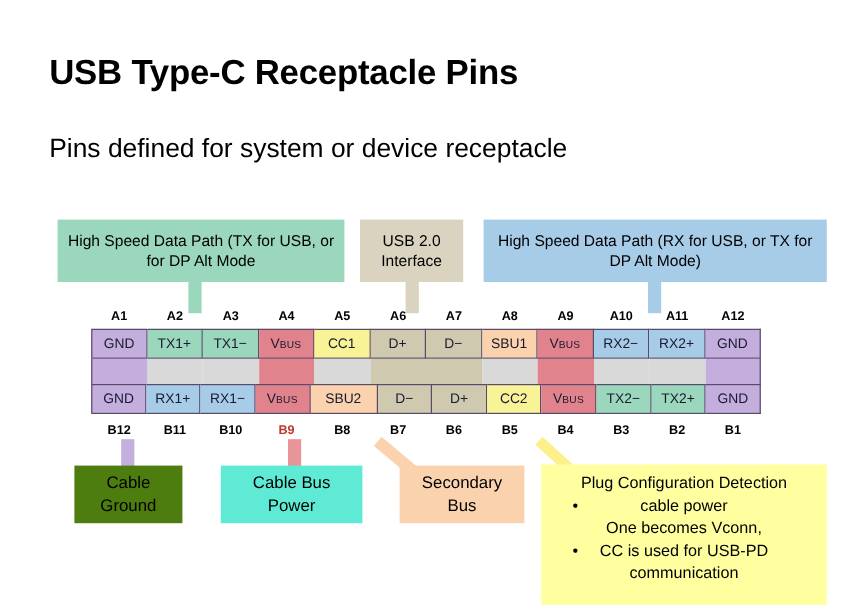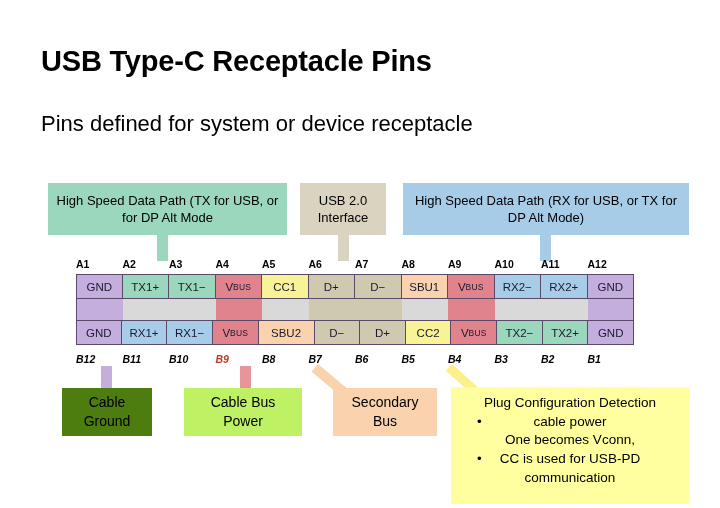--- a/index.html
+++ b/index.html
@@ -81,35 +81,35 @@
   .c-cc{background:#f7f396;}
   .c-d{background:#cfc9b0;}
   .c-sbu{background:#fad2ad;}
   .c-gray{background:#d9d9d9;}
 
   .vsub{font-size:8.5px;letter-spacing:0.2px;position:relative;top:0.5px;}
 
   
   .numrow{position:absolute;left:76px;width:558px;display:flex;}
   .numA{top:258px;}
-  .numB{top:353px;font-style:italic;}
+  .numB{top:353px;}
   .num{
-    font-size:10.5px;font-weight:bold;color:#000;
+    font-size:10.5px;font-weight:bold;text-align:center;color:#000;
   }
   .num.red{color:#c0392b;}
 
   
   .callout{
     position:absolute;box-sizing:border-box;
     display:flex;align-items:center;justify-content:center;
     text-align:center;font-size:14px;line-height:1.35;color:#000;
     padding:4px 6px;
   }
   .co-purple{background:#4d7c0f;}
-  .co-red{background:#bef264;justify-content:center;}
+  .co-red{background:#5eead4;justify-content:center;}
   .co-orange{background:#fad2ad;}
 
   #yellowbox{
     position:absolute;left:451px;top:387px;width:238px;height:117px;
     background:#ffffa0;box-sizing:border-box;
     padding:7px 6px 4px 6px;
     font-size:13.5px;line-height:1.38;color:#000;
   }
   #yellowbox .yb-head{text-align:center;}
   #yellowbox ul{margin:0;padding:0;list-style:none;}

